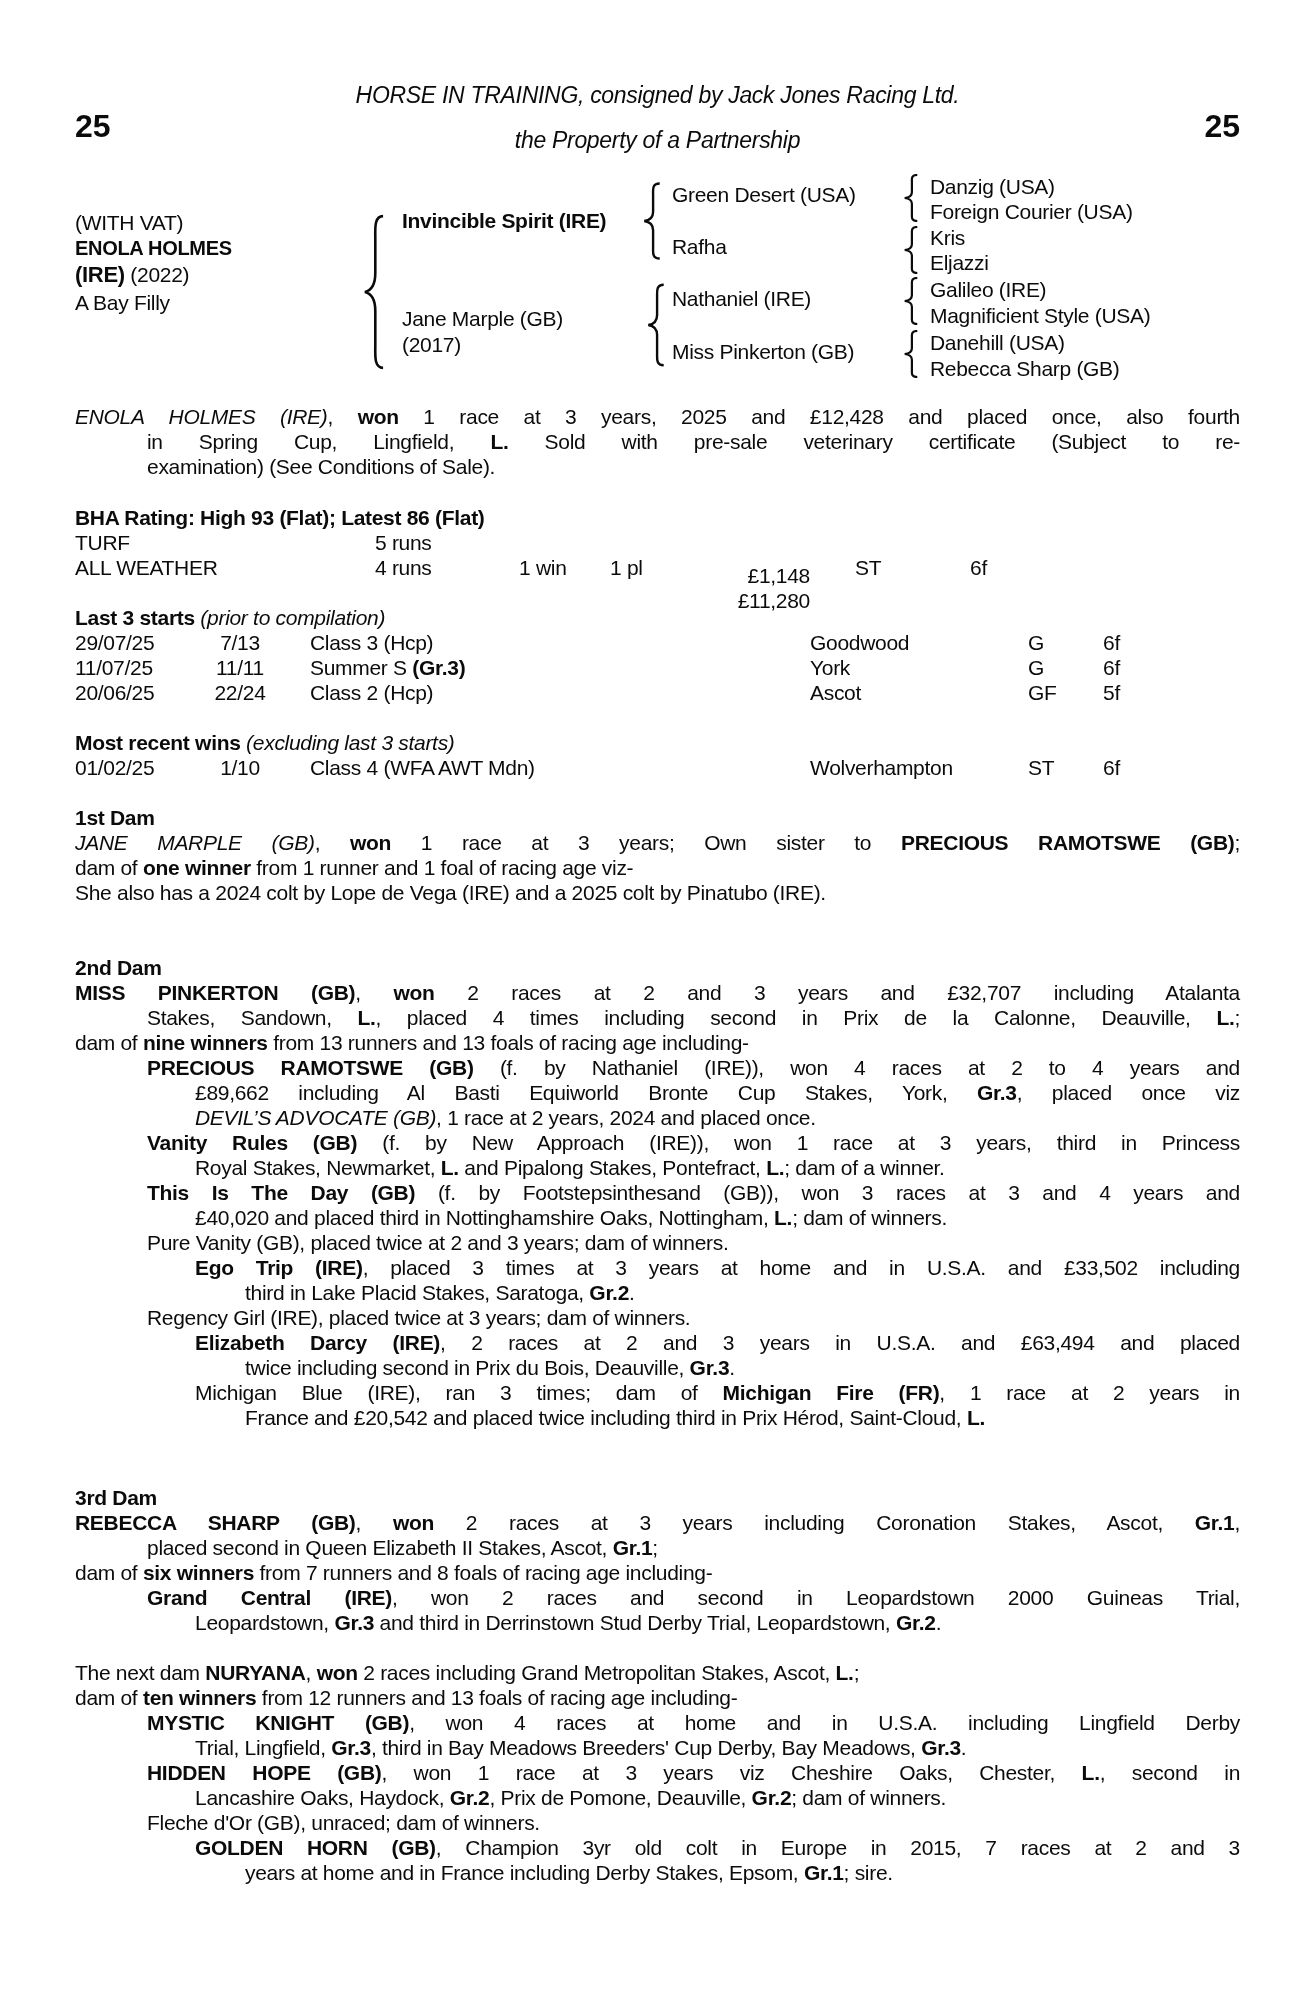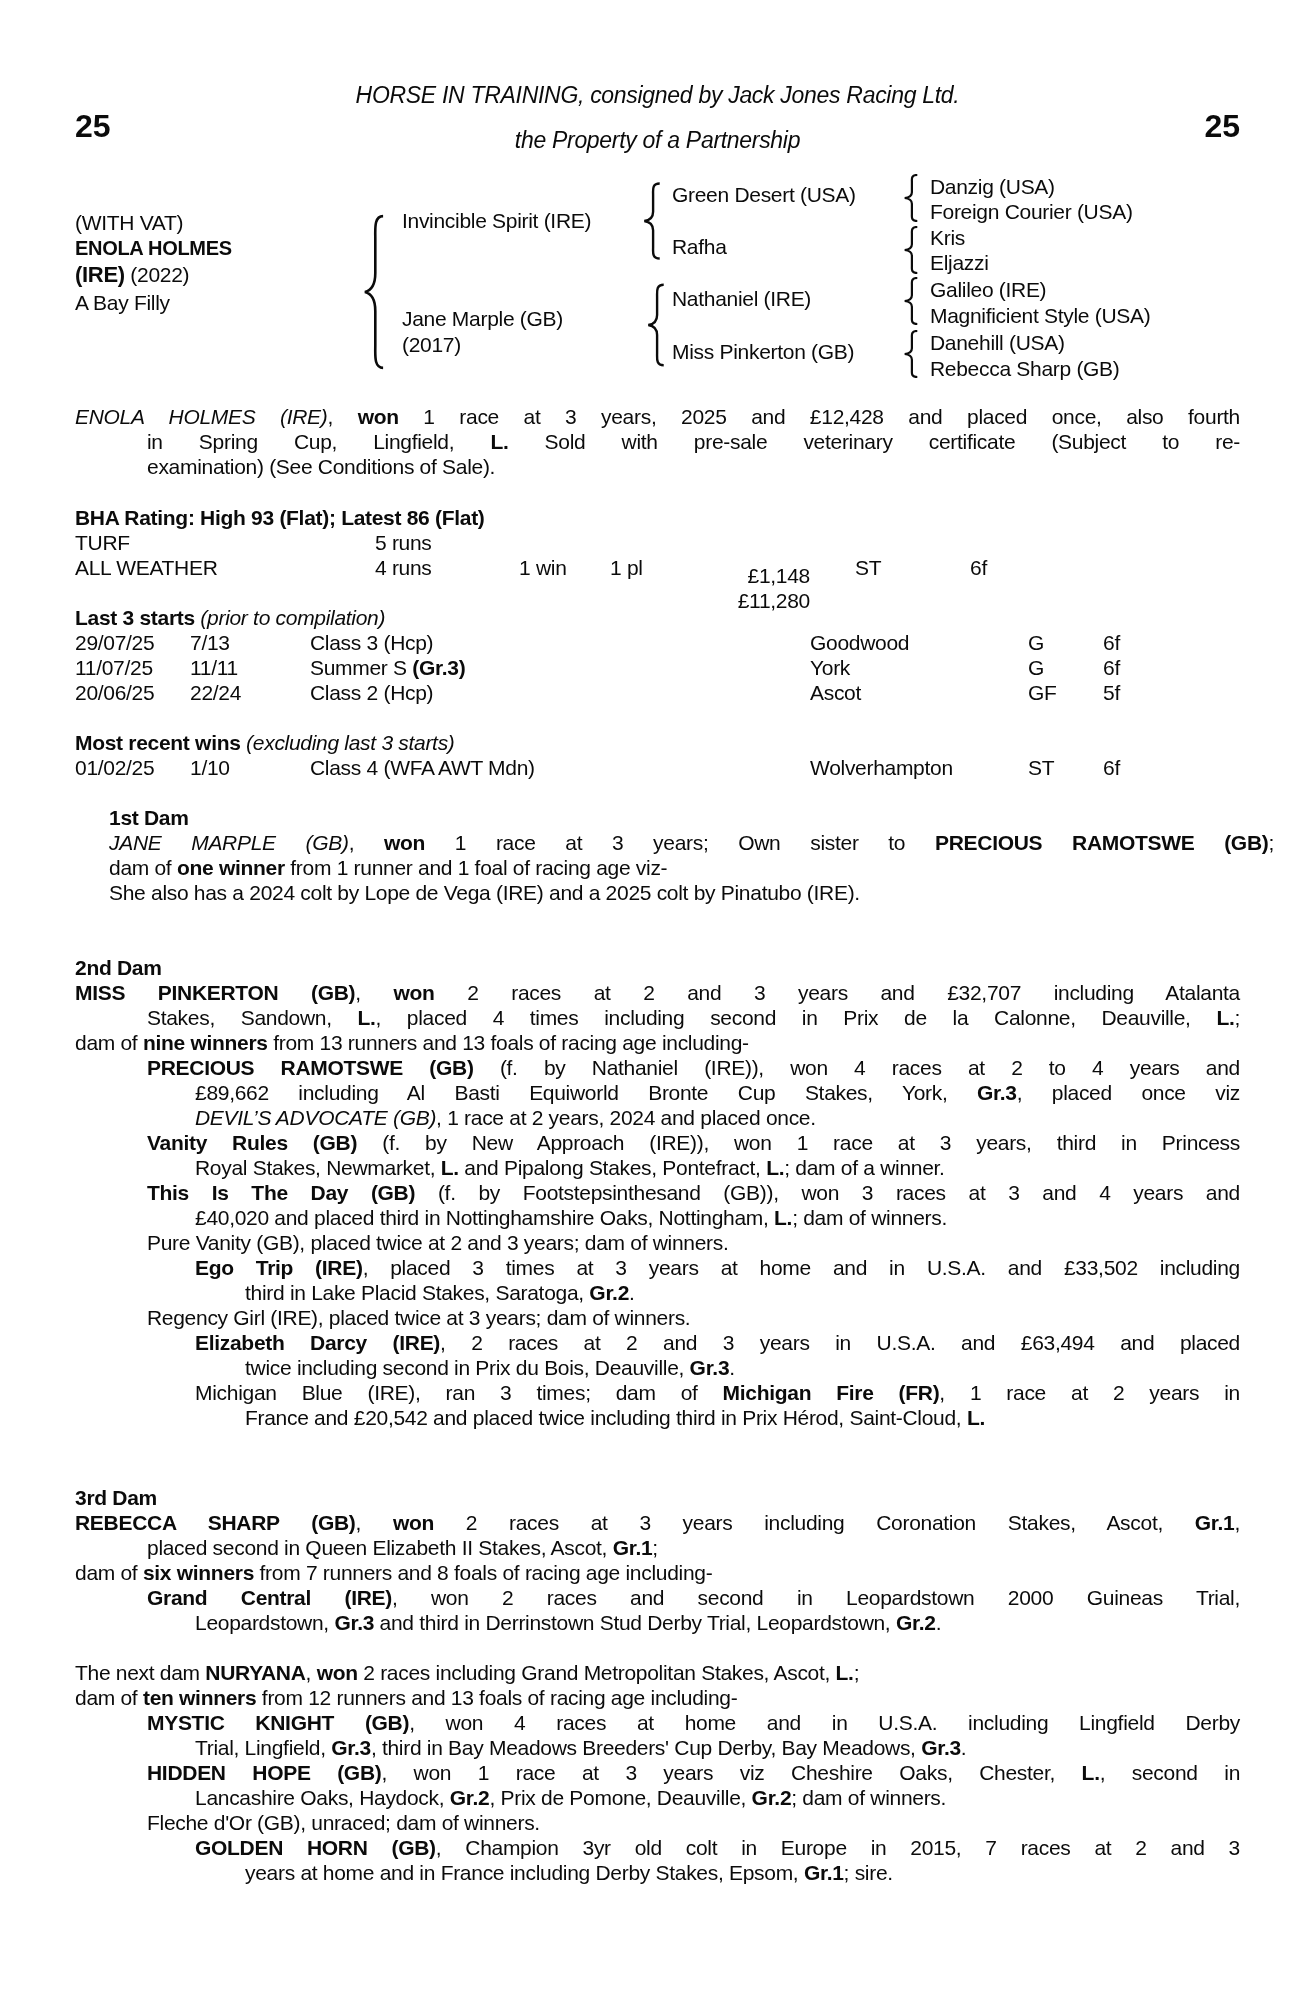--- a/index.html
+++ b/index.html
@@ -18,21 +18,21 @@
   .lot.right{right:75px;}
 
   
   .pedigree{position:absolute;left:75px;top:168px;width:1165px;height:235px;}
   .ped-item{position:absolute;white-space:nowrap;line-height:22px;}
   .pp-withvat{left:0;top:44px;}
   .pp-name{left:0;top:69px;font-weight:700;font-size:20px;}
   .pp-name2{left:0;top:96px;}
   .pp-name2 .b2{font-weight:700;font-size:22px;}
   .pp-desc{left:0;top:124px;}
-  .pp-sire{left:327px;top:42px;}
+  .pp-sire{left:327px;top:42px;font-weight:bold;}
   .pp-dam{left:327px;top:140px;}
   .pp-damyear{left:327px;top:166px;}
   .g2-0{left:597px;top:16px;}
   .g2-1{left:597px;top:68px;}
   .g2-2{left:597px;top:120px;}
   .g2-3{left:597px;top:173px;}
   .g3-0{left:855px;top:8px;}
   .g3-1{left:855px;top:33px;}
   .g3-2{left:855px;top:59px;}
   .g3-3{left:855px;top:84px;}
@@ -49,21 +49,21 @@
   .br-g31{left:827px;top:58px;width:18px;height:48px;}
   .br-g32{left:827px;top:109px;width:18px;height:48px;}
   .br-g33{left:827px;top:162px;width:18px;height:48px;}
 
   
   .block{position:absolute;left:75px;width:1165px;}
   #record{top:404px;}
   #bha{top:505px;}
   #last3{top:605px;}
   #recent{top:730px;}
-  #dam1{top:805px;margin-left:34px;}
+  #dam1{top:805px;}
   #dam2{top:955px;}
   #dam3{top:1485px;}
   #nuryana{top:1660px;}
 
   .line{line-height:25px;text-align:justify;text-align-last:justify;}
   .line.last{text-align-last:left;}
   .ind1{margin-left:72px;}
   .ind2{margin-left:120px;}
   .ind3{margin-left:170px;}
   .b{font-weight:700;}
@@ -73,21 +73,21 @@
   .trow{position:relative;height:25px;line-height:25px;}
   .tc{position:absolute;top:0;white-space:nowrap;}
   .s-label{left:0;}
   .s-runs{left:300px;}
   .s-win{left:444px;}
   .s-pl{left:535px;}
   .s-money{left:570px;width:165px;text-align:right;margin-top:33px;}
   .s-surf{left:780px;}
   .s-dist{left:895px;}
   .r-date{left:0;}
-  .r-pos{left:115px;width:100px;text-align:left;}
+  .r-pos{left:115px;width:100px;text-align:center;}
   .r-race{left:235px;}
   .r-course{left:735px;}
   .r-going{left:953px;}
   .r-dist{left:1028px;}
 </style>
 </head>
 <body>
 
 <div class="page">
 

